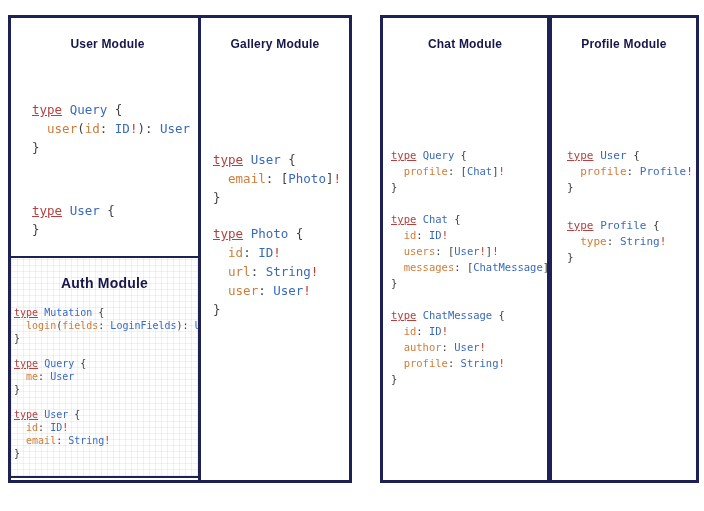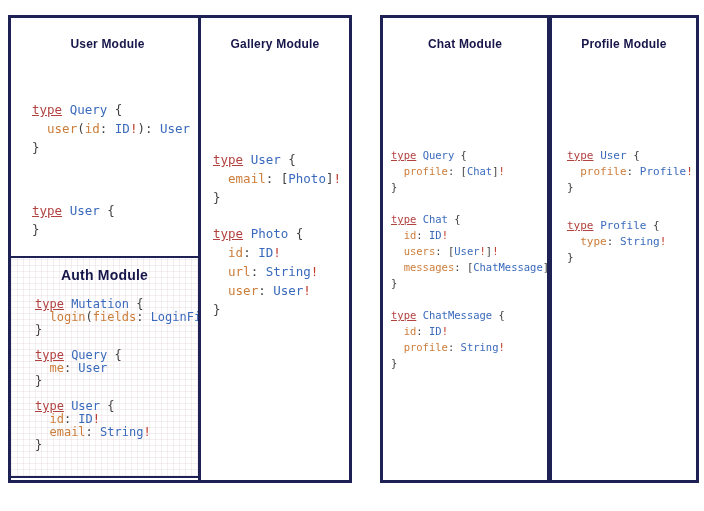--- a/index.html
+++ b/index.html
@@ -63,25 +63,25 @@
     top: 238px;
     width: 187px;
     height: 218px;
     border: 2px solid #1e2154;
     background-color: #ffffff;
     background-image:
       repeating-linear-gradient(0deg,  rgba(216,196,204,0.28) 0px, rgba(216,196,204,0.28) 1px, transparent 1px, transparent 6px),
       repeating-linear-gradient(90deg, rgba(216,196,204,0.28) 0px, rgba(216,196,204,0.28) 1px, transparent 1px, transparent 6px);
   }
   #auth-box .panel-title {
-    padding-top: 8px;
+    padding-top: 16px;
     font-size: 14px;
     line-height: 18px;
   }
-  #auth-box .code { padding: 14px 2px 0 24px; font-size: 12px; line-height: 13px; }
+  #auth-box .code { padding: 14px 2px 0 3px; font-size: 10px; line-height: 13px; }
   #auth-box .code .code-block { margin-bottom: 12px; }
 </style>
 </head>
 <body>
 
 <div id="canvas">
 
   <div class="panel" id="panel-user">
     <div class="panel-title">User Module</div>
     <div class="code">
@@ -147,20 +147,21 @@
         <div class="code-block">
           <div class="code-line"><span class="tok-kw">type</span><span class="tok-pu"> </span><span class="tok-ty">Chat</span><span class="tok-pu"> {</span></div>
           <div class="code-line"><span class="tok-pu">  </span><span class="tok-fd">id</span><span class="tok-pu">: </span><span class="tok-ty">ID</span><span class="tok-bg">!</span></div>
           <div class="code-line"><span class="tok-pu">  </span><span class="tok-fd">users</span><span class="tok-pu">: [</span><span class="tok-ty">User</span><span class="tok-bg">!</span><span class="tok-pu">]</span><span class="tok-bg">!</span></div>
           <div class="code-line"><span class="tok-pu">  </span><span class="tok-fd">messages</span><span class="tok-pu">: [</span><span class="tok-ty">ChatMessage</span><span class="tok-pu">]</span><span class="tok-bg">!</span></div>
           <div class="code-line"><span class="tok-pu">}</span></div>
         </div>
         <div class="code-block">
           <div class="code-line"><span class="tok-kw">type</span><span class="tok-pu"> </span><span class="tok-ty">ChatMessage</span><span class="tok-pu"> {</span></div>
           <div class="code-line"><span class="tok-pu">  </span><span class="tok-fd">id</span><span class="tok-pu">: </span><span class="tok-ty">ID</span><span class="tok-bg">!</span></div>
+          <div class="code-line"><span class="tok-pu">  </span><span class="tok-fd">author</span><span class="tok-pu">: </span><span class="tok-ty">User</span><span class="tok-bg">!</span></div>
           <div class="code-line"><span class="tok-pu">  </span><span class="tok-fd">profile</span><span class="tok-pu">: </span><span class="tok-ty">String</span><span class="tok-bg">!</span></div>
           <div class="code-line"><span class="tok-pu">}</span></div>
         </div>
       </div>
   </div>
 
   <div class="panel" id="panel-profile">
     <div class="panel-title">Profile Module</div>
     <div class="code">
         <div class="code-block">

